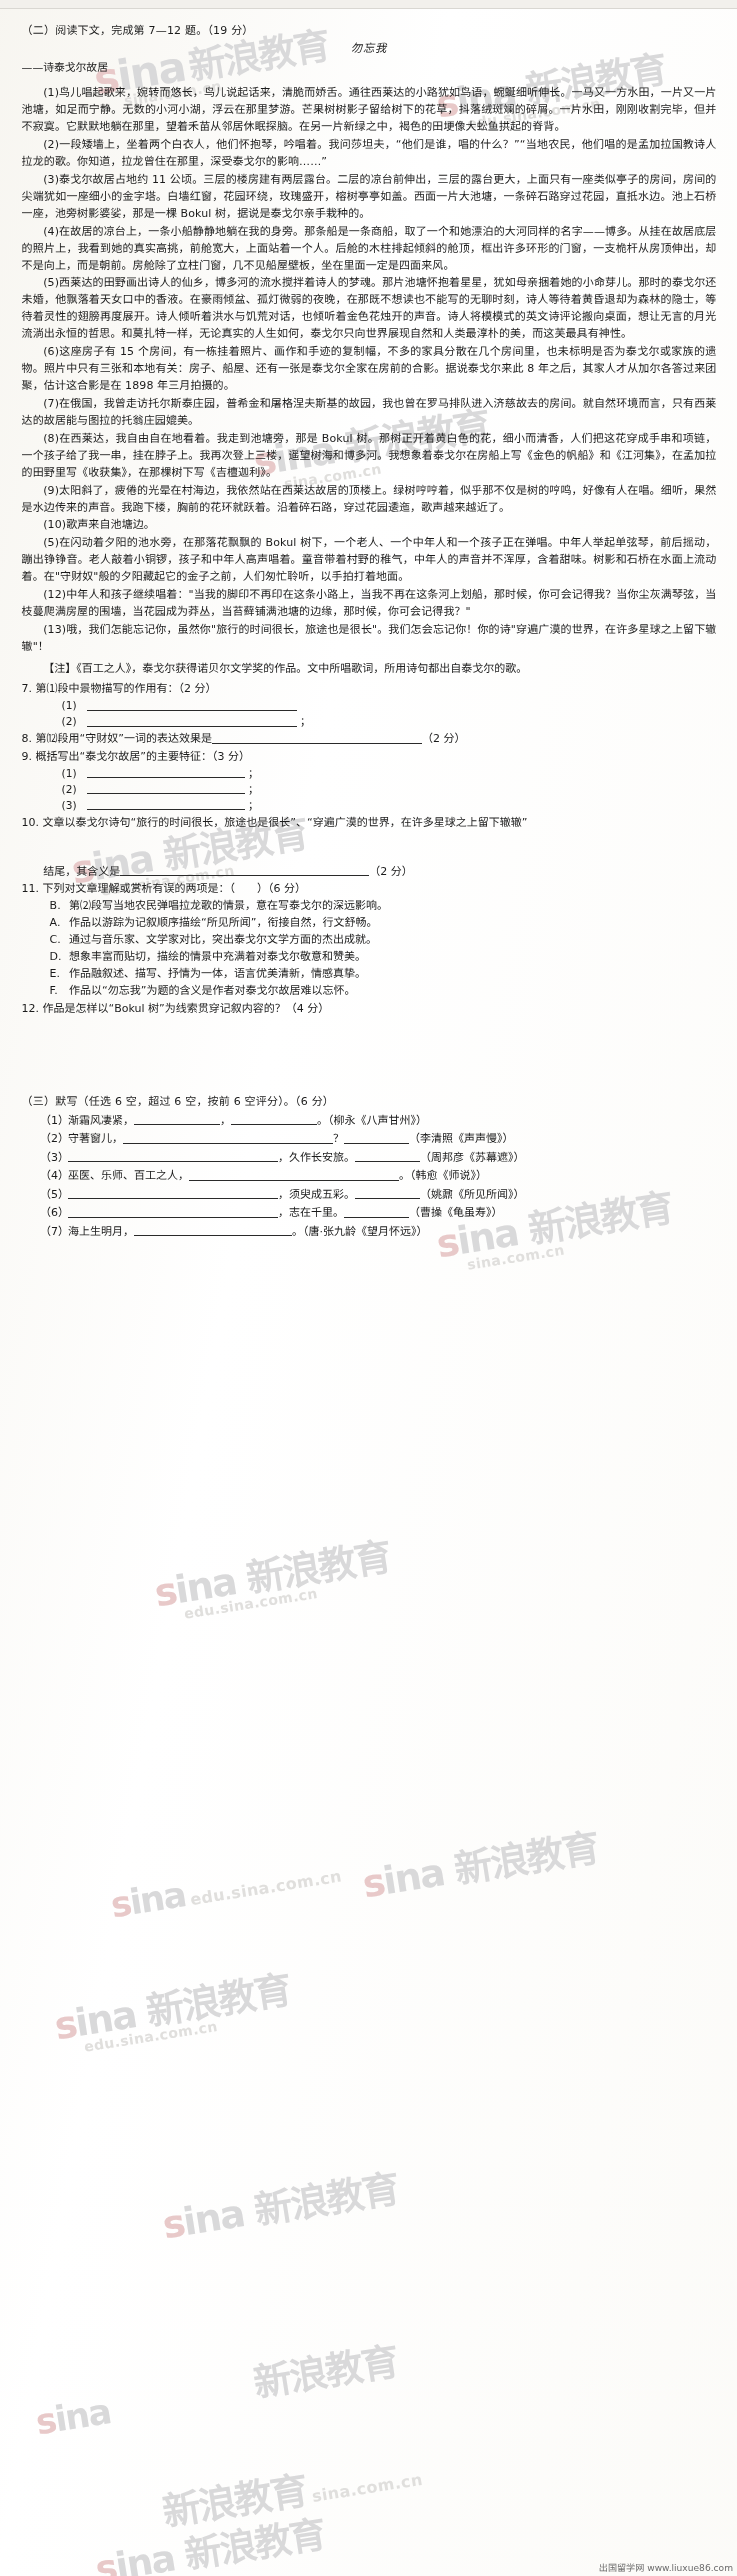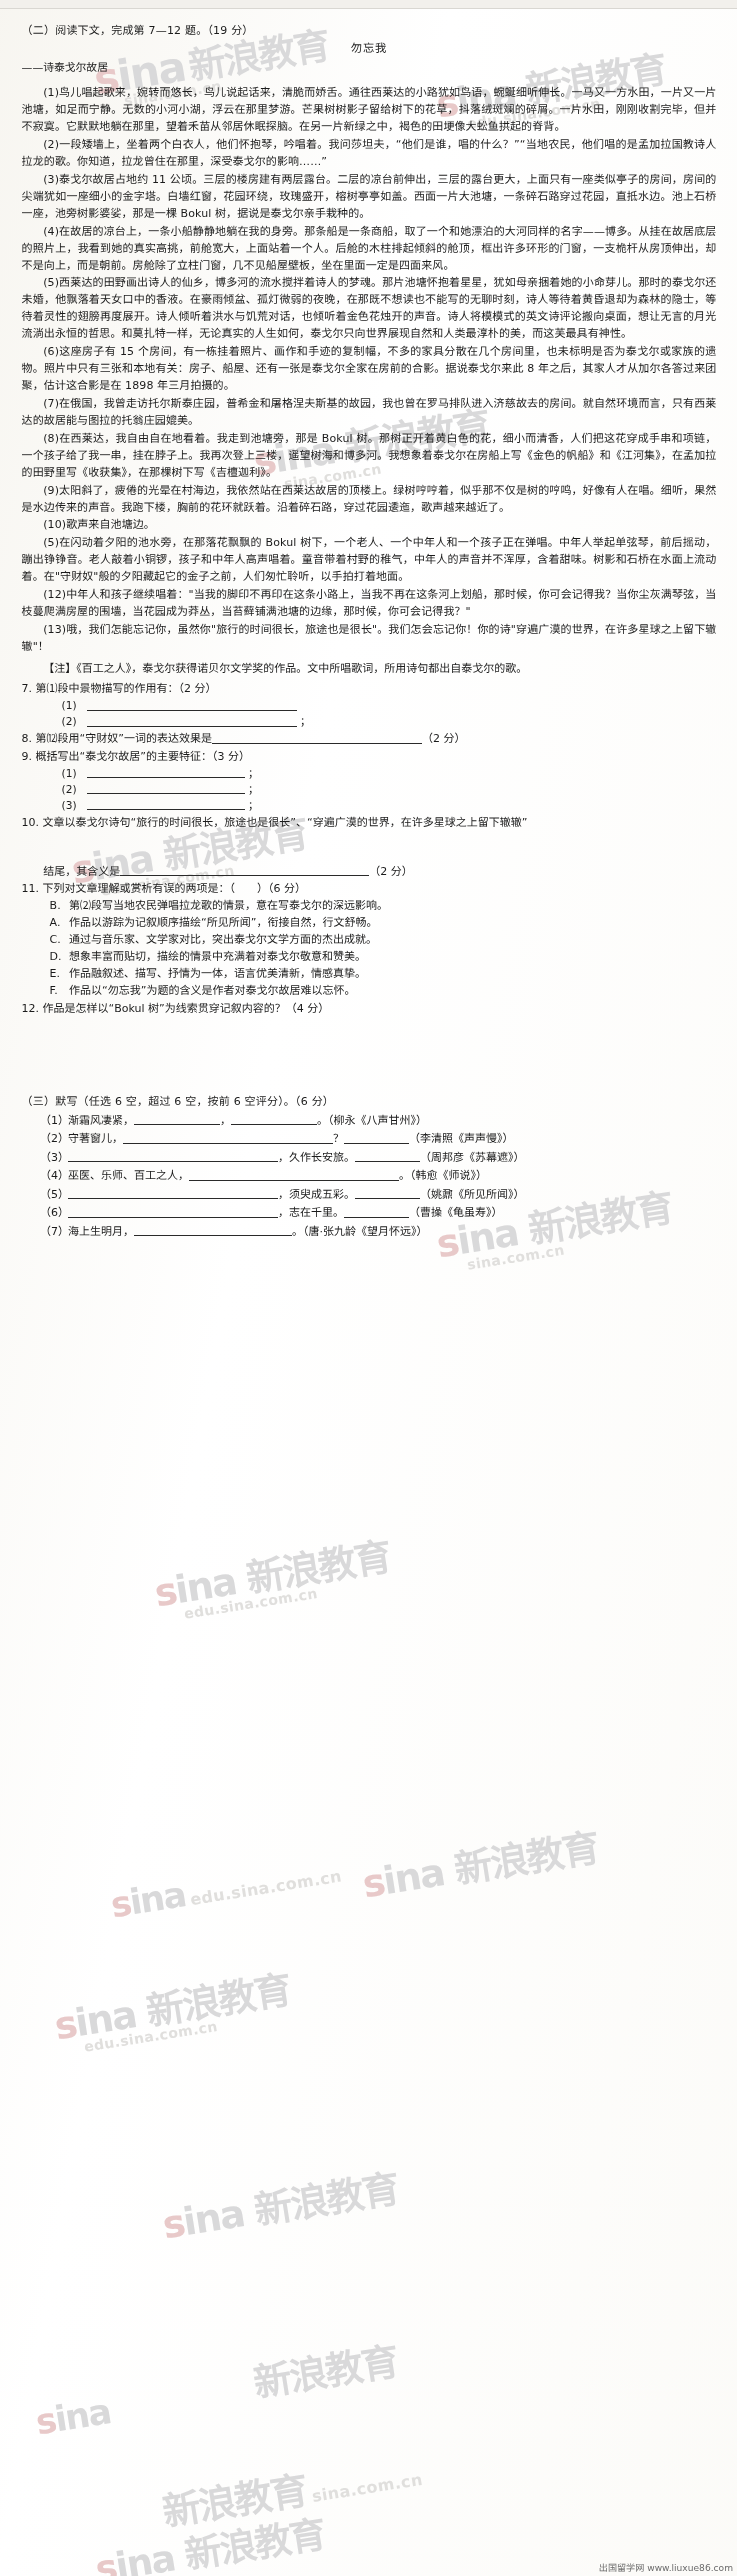--- a/index.html
+++ b/index.html
@@ -62,20 +62,21 @@
   .sec-head{
     font-size:11px;
     margin:0 0 1.7px 0;
     letter-spacing:0.2px;
   }
   .title{
     text-align:center;
     font-size:11.3px;
     margin:1.7px 0 1.7px 0;
     letter-spacing:0.8px;
+    font-style:italic;
   }
   .byline{
     font-size:10.8px;
     padding-right:93px;
     margin:0 0 8.3px 0;
   }
   p.para{
     margin:0 0 0.8px 0;
     text-indent:21.6px;
     text-align:justify;

